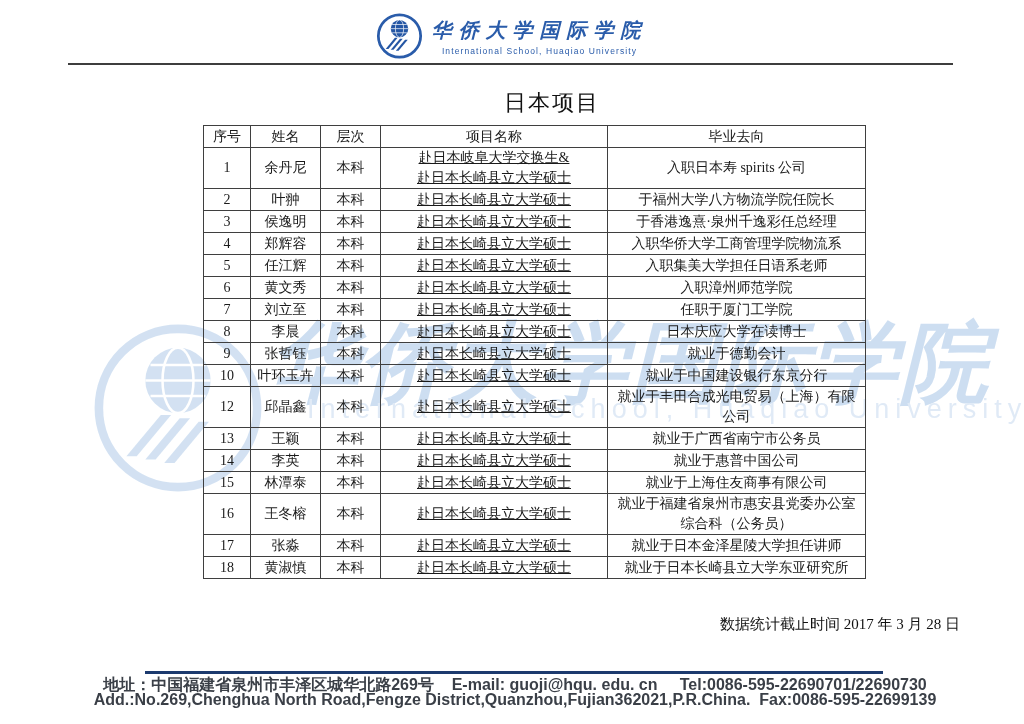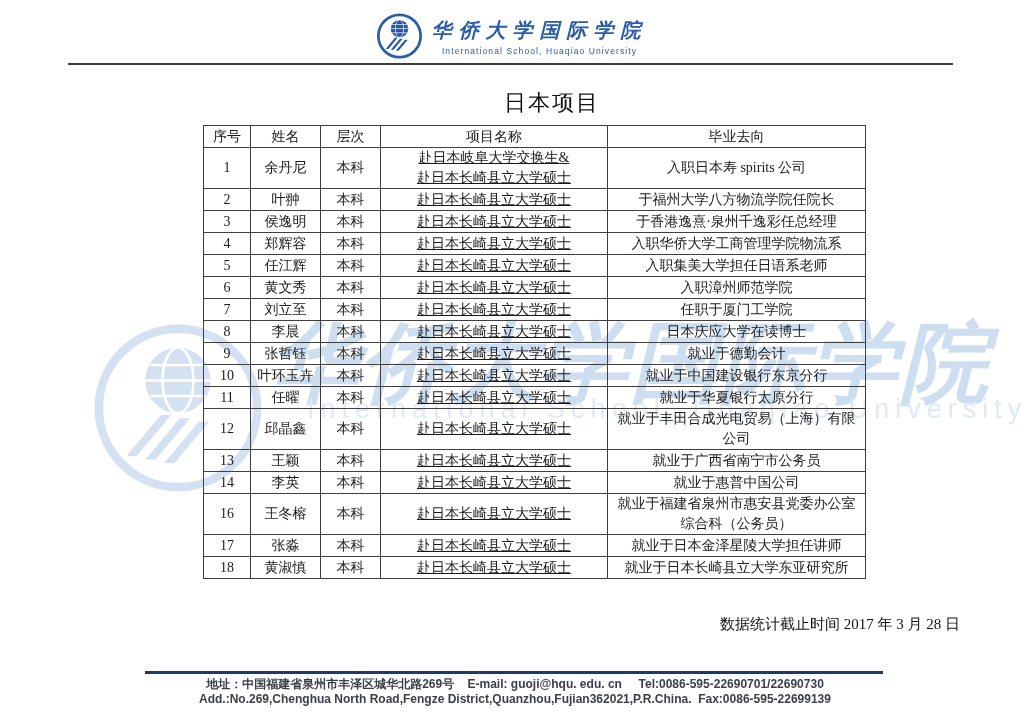--- a/index.html
+++ b/index.html
@@ -74,21 +74,21 @@
   
   .footer-rule {
     position:absolute; left:145px; top:671px; width:738px; height:3px;
     background:#1c3a6e; z-index:2;
   }
   .footer-text {
     position:absolute; left:80px; top:677px; width:870px; text-align:center;
     font-family:"Liberation Sans","DejaVu Sans",sans-serif;
     font-weight:bold; color:#3a3f47; z-index:2;
   }
-  .footer-line { font-size:12px; line-height:15px; white-space:pre; }
+  .footer-line { font-size:16px; line-height:15px; white-space:pre; }
 </style>
 </head>
 <body>
 
 <div class="watermark">
   <svg class="emblem-wm" viewBox="0 0 100 100">
     <circle cx="50" cy="50" r="46" fill="none" stroke="#a8c5e6" stroke-width="5"></circle>
     <circle cx="50" cy="34" r="19" fill="#a8c5e6"></circle>
     <g stroke="#ffffff" stroke-width="1.5" fill="none">
       <ellipse cx="50" cy="34" rx="9" ry="19"></ellipse>
@@ -214,46 +214,46 @@
     <td class="l">就业于德勤会计</td>
   </tr>
       <tr>
     <td class="c">10</td>
     <td class="c">叶环玉卉</td>
     <td class="c">本科</td>
     <td class="l program">赴日本长崎县立大学硕士</td>
     <td class="l">就业于中国建设银行东京分行</td>
   </tr>
       <tr>
-    <td class="c">11</td>
-    <td class="c">任曜</td>
-    <td class="c">本科</td>
-    <td class="l program">赴日本长崎县立大学硕士</td>
-    <td class="l">就业于华夏银行太原分行</td>
-  </tr>
-      <tr>
     <td class="c">12</td>
     <td class="c">邱晶鑫</td>
     <td class="c">本科</td>
     <td class="l program">赴日本长崎县立大学硕士</td>
     <td class="l">就业于丰田合成光电贸易（上海）有限公司</td>
   </tr>
       <tr>
     <td class="c">13</td>
     <td class="c">王颖</td>
     <td class="c">本科</td>
     <td class="l program">赴日本长崎县立大学硕士</td>
     <td class="l">就业于广西省南宁市公务员</td>
   </tr>
       <tr>
     <td class="c">14</td>
     <td class="c">李英</td>
     <td class="c">本科</td>
     <td class="l program">赴日本长崎县立大学硕士</td>
     <td class="l">就业于惠普中国公司</td>
+  </tr>
+      <tr>
+    <td class="c">15</td>
+    <td class="c">林潭泰</td>
+    <td class="c">本科</td>
+    <td class="l program">赴日本长崎县立大学硕士</td>
+    <td class="l">就业于上海住友商事有限公司</td>
   </tr>
       <tr>
     <td class="c">16</td>
     <td class="c">王冬榕</td>
     <td class="c">本科</td>
     <td class="l program">赴日本长崎县立大学硕士</td>
     <td class="l">就业于福建省泉州市惠安县党委办公室综合科（公务员）</td>
   </tr>
       <tr>
     <td class="c">17</td>

